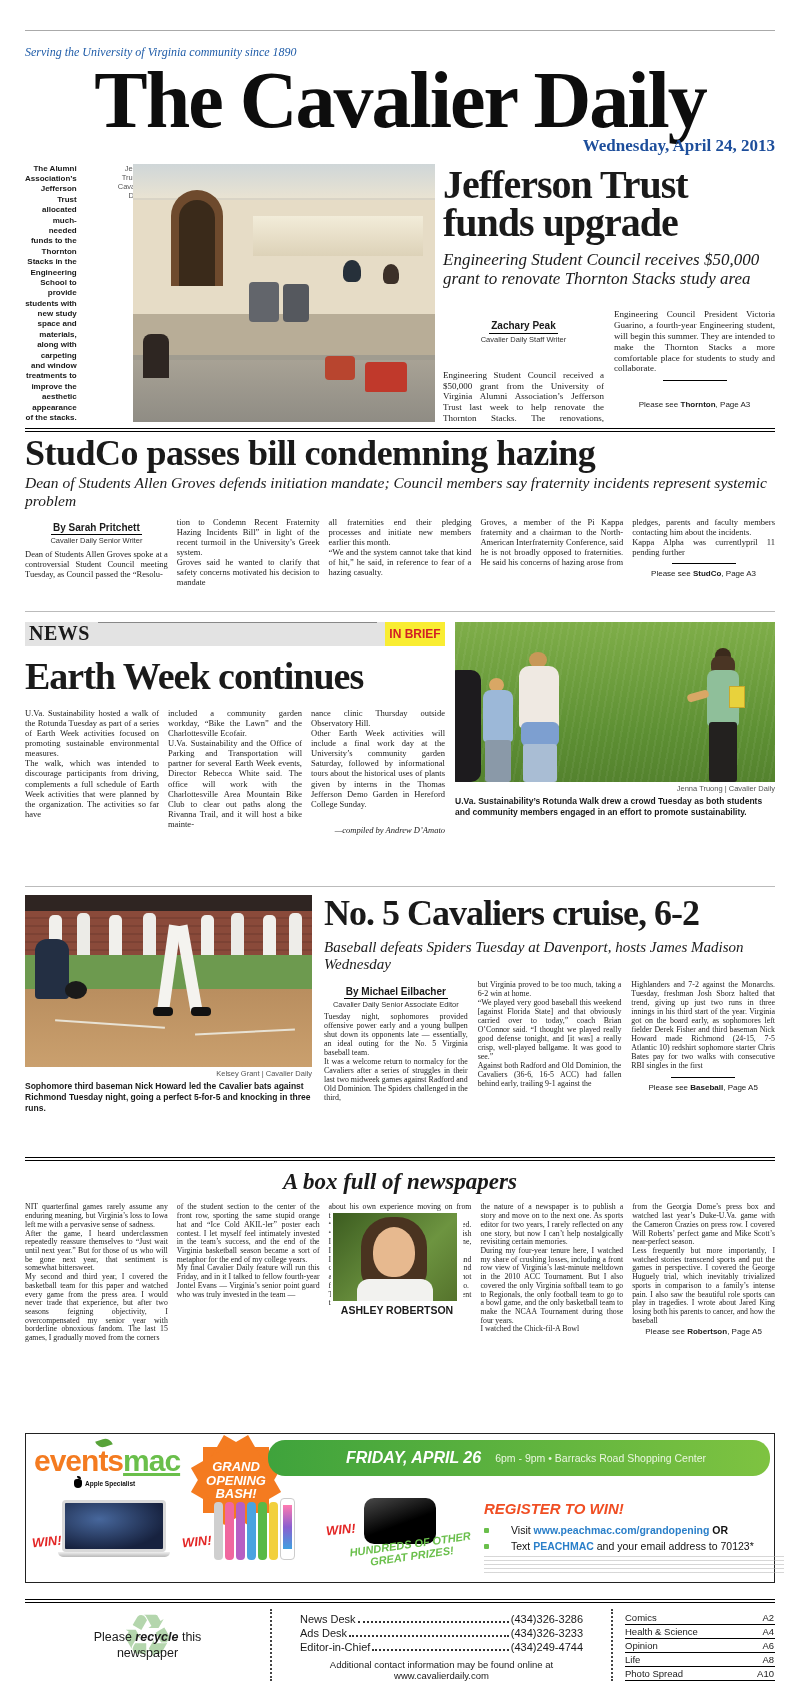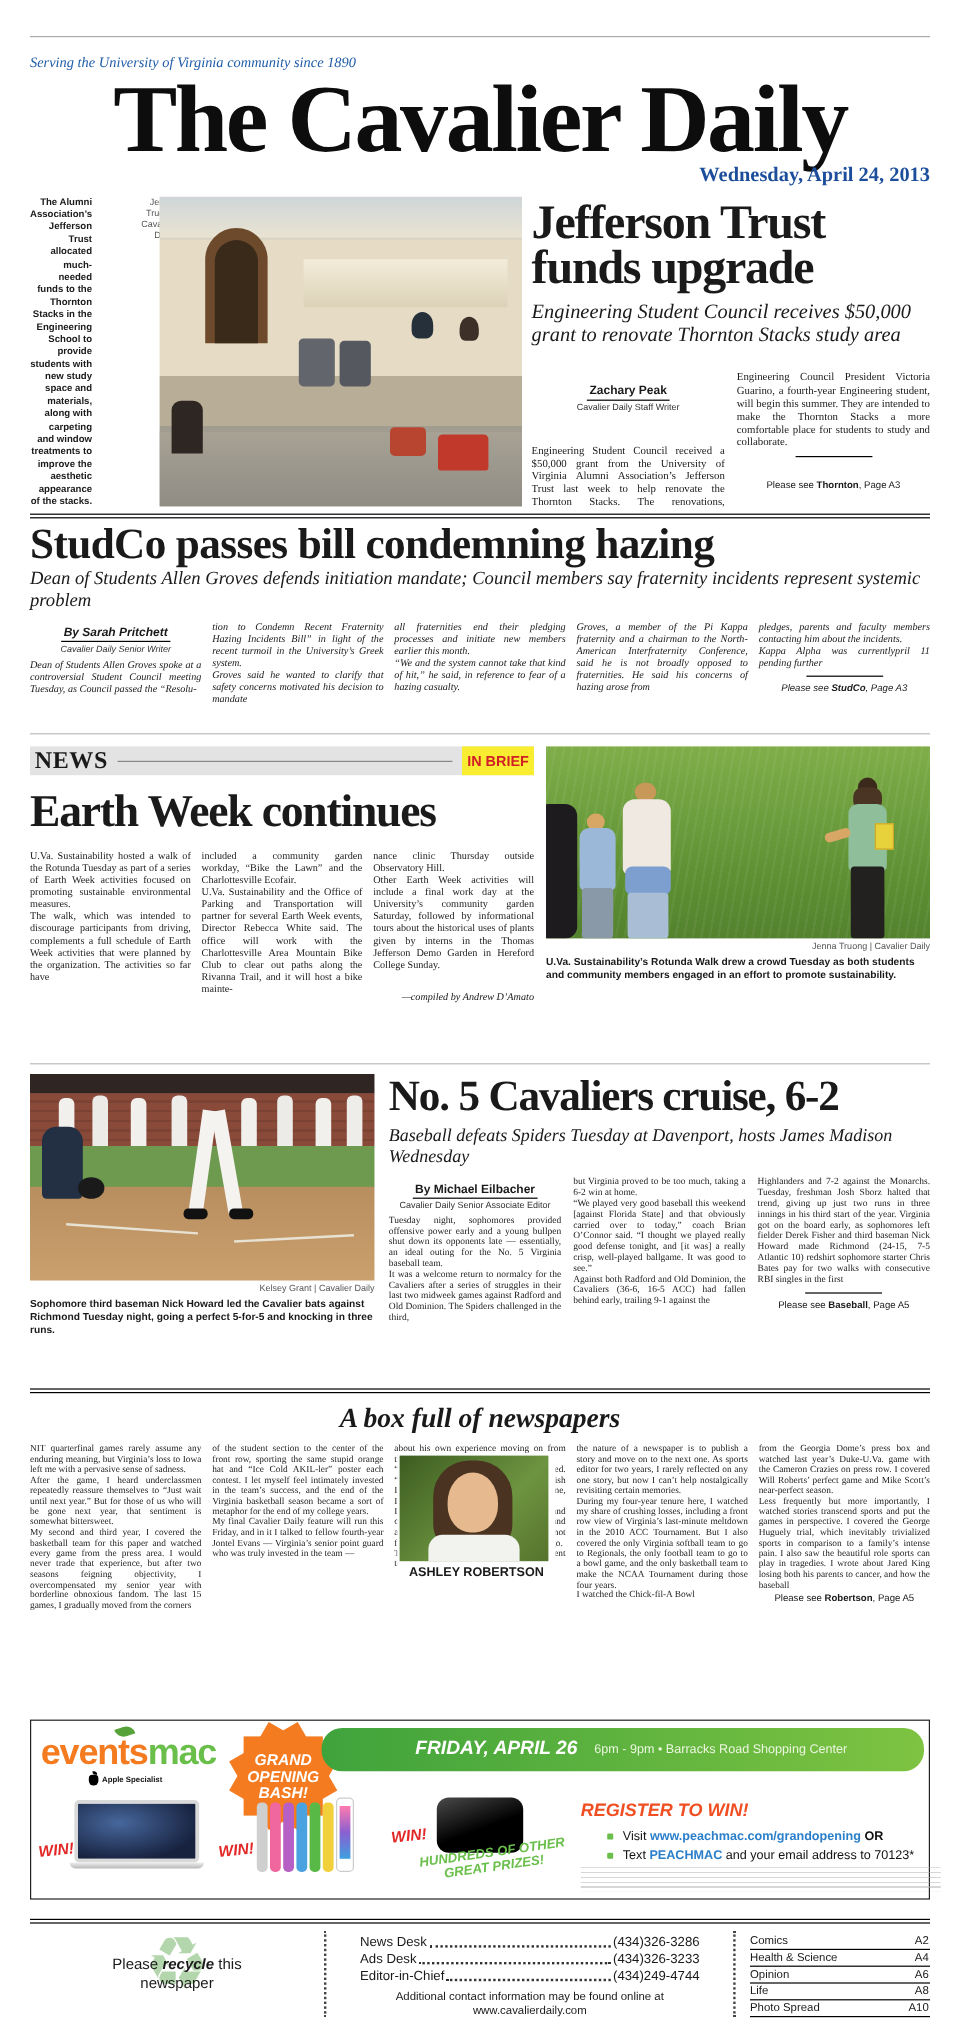--- a/index.html
+++ b/index.html
@@ -40,26 +40,26 @@
   .photo{position:relative;overflow:hidden;}
   .jt-photo{width:302px;height:100%;background:linear-gradient(#d9d4c6 0 14%,#e6dcc6 14% 58%,#b8ad97 58% 74%,#a09c90 74%);}
   .jt-article{flex:1;display:flex;flex-direction:column;}
   .jt-h1{font-size:40px;font-weight:bold;line-height:.95;letter-spacing:-1px;margin:2px 0 8px;}
   .jt-sub{font-style:italic;font-size:17px;line-height:1.15;margin-bottom:10px;}
   .jt-body{display:flex;gap:10px;flex:1;overflow:hidden;}
   .jt-col{flex:1;font-size:9px;line-height:1.2;text-align:justify;white-space:pre-line;}
   
   .sc-h1{font-size:36px;font-weight:bold;letter-spacing:-.5px;margin:3px 0 2px;line-height:1.05;}
   .sc-sub{font-style:italic;font-size:15.5px;margin:0 0 7px;}
-  .cols{display:flex;gap:9px;overflow:hidden;font-style:italic;}
+  .cols{display:flex;gap:9px;overflow:hidden;}
   .cols>div{flex:1;}
   
   .earthsec{margin:10px 25px 0;display:flex;gap:10px;}
   .ew-left{width:420px;}
-  .newsbar{height:24px;background:#e3e3e3;display:flex;align-items:center;}
+  .newsbar{height:24px;background:#e3e3e3;display:flex;}
   .newsword{font-size:20px;font-weight:bold;padding-left:4px;letter-spacing:.5px;}
   .newsrule{flex:1;height:1px;background:#888;margin:0 8px;}
   .inbrief{background:#f9ed32;height:100%;width:60px;display:flex;align-items:center;justify-content:center;
            font-family:"Liberation Sans",sans-serif;font-weight:bold;font-size:12px;color:#d11f26;}
   .ew-h1{font-size:38px;font-weight:bold;letter-spacing:-1px;margin:8px 0 10px;}
   .ew-cols{display:flex;gap:9px;height:170px;overflow:hidden;}
   .ew-cols>div{flex:1;}
   .compiled{font-style:italic;font-size:8.5px;text-align:right;margin-top:16px;font-family:"Liberation Serif",serif;}
   .ew-right{flex:1;}
   .ew-photo{width:100%;height:160px;background:linear-gradient(#7fae49,#5d8f33 70%,#54822e);}
@@ -84,21 +84,21 @@
            background:linear-gradient(135deg,#3c5c20,#6d9440 60%,#55732c);}
   .ash-hair{position:absolute;left:28px;top:4px;width:66px;height:74px;border-radius:30px 30px 20px 20px;background:#4a3320;}
   .ash-face{position:absolute;left:40px;top:14px;width:42px;height:50px;border-radius:50% 50% 45% 45%;background:#e7b98f;}
   .ash-shirt{position:absolute;left:24px;bottom:-4px;width:76px;height:26px;border-radius:12px 12px 0 0;background:#f2f2ef;}
   .ash-name{font-family:"Liberation Sans",sans-serif;font-weight:bold;font-size:10.5px;text-align:center;padding:3px 0 1px;}
   
   .ad{margin:16px 25px 0;height:148px;border:1px solid #222;position:relative;font-family:"Liberation Sans",sans-serif;}
   .pm-logo{position:absolute;left:8px;top:12px;width:170px;}
   .pm-word{font-size:30px;font-weight:bold;letter-spacing:-1px;line-height:1;}
   .pm-peach{color:#f47b20;}
-  .pm-mac{color:#6abf4b;}
+  .pm-mac{color:#6abf4b;text-decoration:underline;}
   .pm-leaf{position:absolute;left:62px;top:-7px;width:16px;height:8px;border-radius:0 10px 0 10px;background:#58a339;transform:rotate(-18deg);}
   .pm-sub{margin-top:3px;display:flex;align-items:center;gap:3px;padding-left:40px;}
   .pm-apple{width:8px;height:9px;border-radius:3px 3px 4px 4px;background:#000;position:relative;}
   .pm-apple::after{content:"";position:absolute;left:3px;top:-3px;width:4px;height:3px;border-radius:0 4px 0 4px;background:#000;}
   .pm-subtxt{font-size:6.5px;font-weight:bold;color:#111;}
   .burst{position:absolute;left:166px;top:2px;width:88px;height:88px;}
   .burst i{position:absolute;inset:11px;background:#f47b20;display:block;}
   .b1{transform:rotate(0deg);} .b2{transform:rotate(30deg);} .b3{transform:rotate(60deg);}
   .burst-txt{position:absolute;inset:0;display:flex;flex-direction:column;align-items:center;justify-content:center;
              color:#fff;font-weight:bold;font-style:italic;font-size:13px;line-height:1.05;text-align:center;}
@@ -119,21 +119,21 @@
   .ip1{background:#cfcfcf;} .ip2{background:#f0679f;} .ip3{background:#b65fc4;} .ip4{background:#4aa3e0;}
   .ip5{background:#59b947;} .ip6{background:#f2d03c;}
   .ip-front{width:15px !important;height:62px !important;background:#fff;border:1px solid #ccc;box-sizing:border-box;position:relative;}
   .ip-front::after{content:"";position:absolute;left:2px;top:6px;right:2px;bottom:10px;
                    background:linear-gradient(#ff7ab0,#8a5fd0,#3fa0e0);}
   .atv{position:absolute;left:338px;top:64px;width:72px;height:46px;border-radius:10px;
        background:linear-gradient(160deg,#4a4a4a,#000 55%);}
   .prizes{position:absolute;left:318px;top:104px;width:134px;color:#6abf4b;font-weight:bold;font-style:italic;
           font-size:11px;line-height:1.1;text-align:center;transform:rotate(-8deg);}
   .reg{position:absolute;left:458px;top:66px;color:#f04e23;font-weight:bold;font-style:italic;font-size:15px;}
-  .bullet{position:absolute;left:480px;display:flex;align-items:center;gap:8px;font-size:10.5px;color:#111;}
+  .bullet{position:absolute;left:458px;display:flex;align-items:center;gap:22px;font-size:10.5px;color:#111;}
   .bl1{top:90px;} .bl2{top:106px;}
   .bdot{width:5px;height:5px;background:#6abf4b;border-radius:1px;}
   .bl-link{color:#2a7fc9;font-weight:bold;}
   .bl-b{font-weight:bold;}
   .fineprint{position:absolute;left:458px;top:122px;width:300px;height:20px;opacity:.55;
              background:repeating-linear-gradient(#b5b5b5 0 1px,transparent 1px 4px);}
   
   .footer{margin:16px 25px 0;}
   .footbody{display:flex;align-items:stretch;padding:6px 0;min-height:64px;}
   .f-zone1{width:245px;position:relative;display:flex;align-items:center;justify-content:center;}

